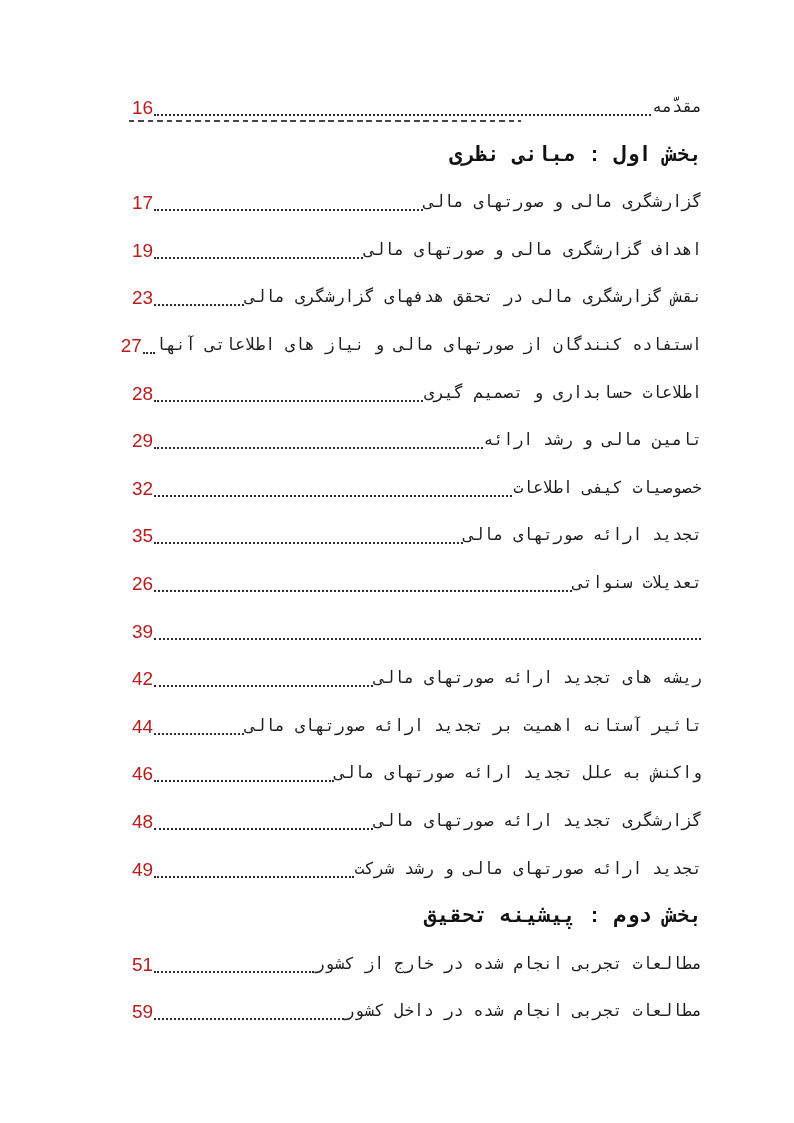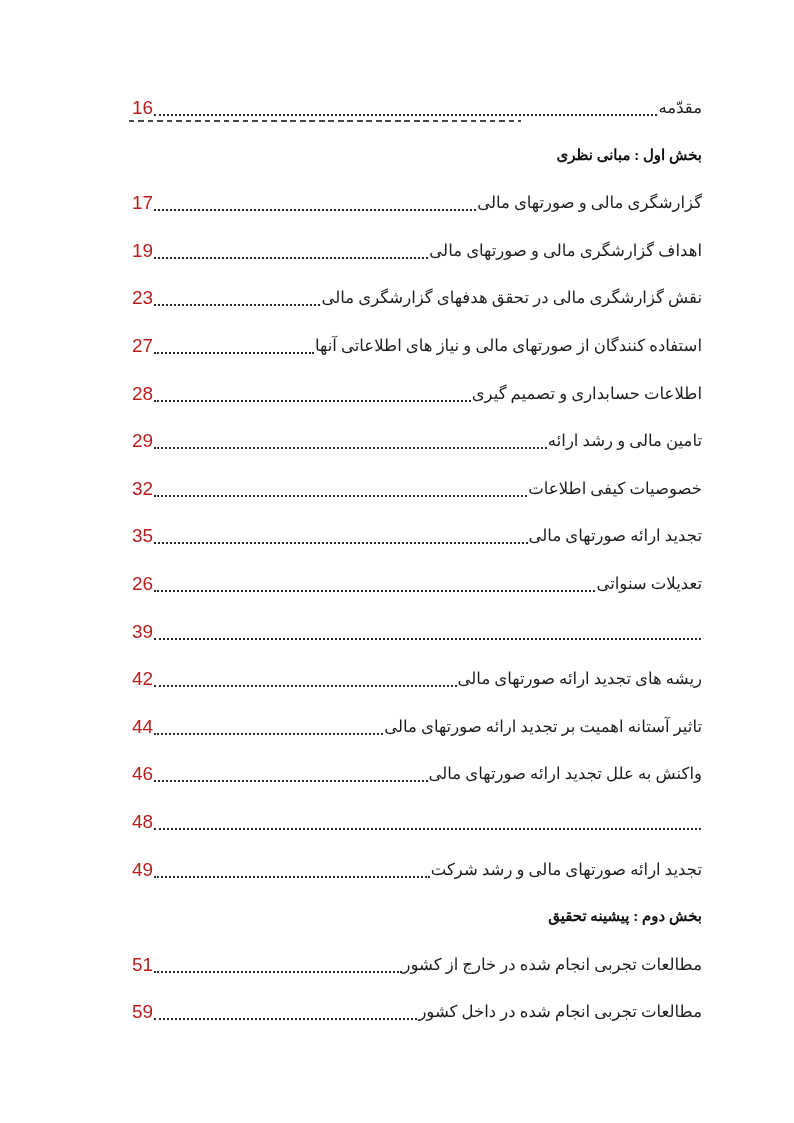--- a/index.html
+++ b/index.html
@@ -25,30 +25,30 @@
   }
   .toc-row {
     height: 47.6px;
     display: flex;
     flex-direction: row;
     align-items: flex-start;
     direction: rtl;
     position: relative;
   }
   .toc-row .title {
-    font-family: Liberation Serif, serif;
+    font-family: Liberation Mono, monospace;
     font-size: 16.5px;
     line-height: 23px;
     color: #1c1c1c;
     white-space: nowrap;
     letter-spacing: 0;
   }
   .toc-row.heading .title {
     font-weight: bold;
-    font-size: 15px;
+    font-size: 21px;
     color: #111111;
   }
   .leader {
     flex: 1 1 auto;
     min-width: 12px;
     height: 18px;
     border-bottom: 2.3px dotted #2b2b2b;
     margin: 0 1px;
     align-self: flex-start;
   }
@@ -158,20 +158,21 @@
     <span class="pagenum">44</span>
   </div>
 
   <div class="toc-row item">
     <span class="title">واکنش به علل تجدید ارائه صورتهای مالی</span>
     <span class="leader"></span>
     <span class="pagenum">46</span>
   </div>
 
   <div class="toc-row item">
+    <span class="title">گزارشگری تجدید ارائه صورتهای مالی</span>
     <span class="leader"></span>
     <span class="pagenum">48</span>
   </div>
 
   <div class="toc-row item">
     <span class="title">تجدید ارائه صورتهای مالی و رشد شرکت</span>
     <span class="leader"></span>
     <span class="pagenum">49</span>
   </div>
 

